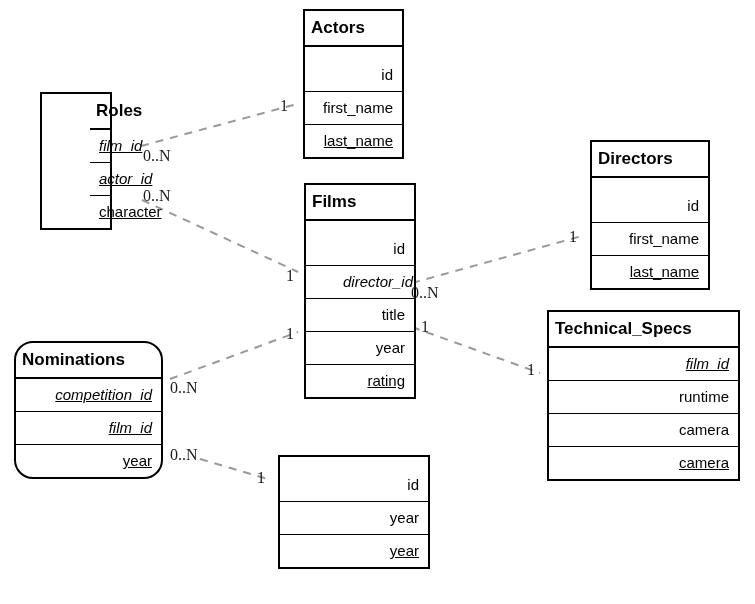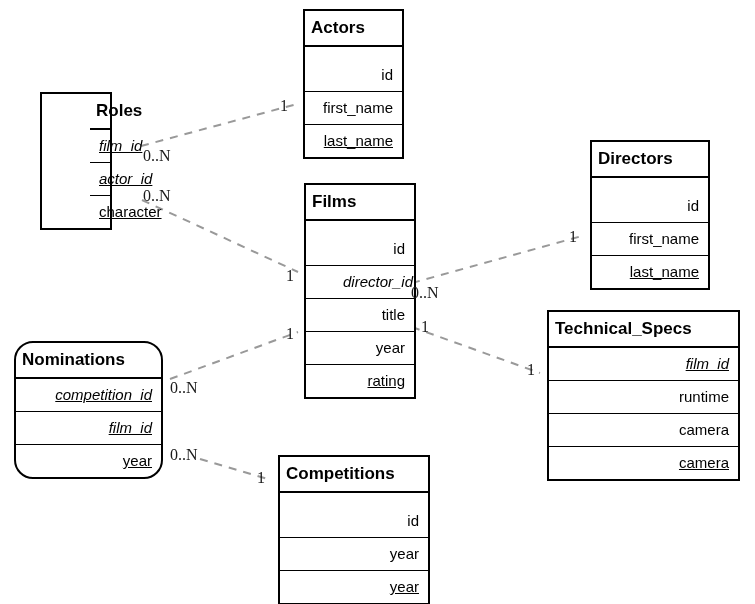--- a/index.html
+++ b/index.html
@@ -124,21 +124,20 @@
         <div class="attr">camera</div>
         <div class="attr">camera</div>
       </div>
       <div class="entity" style="left: 14px; top: 341px; width: 149px; border-radius: 19px;">
         <div class="entity-title">Nominations</div>
         <div class="attr pkfk">competition_id</div>
         <div class="attr pkfk">film_id</div>
         <div class="attr">year</div>
       </div>
       <div class="entity" style="left: 278px; top: 455px; width: 152px;">
-        <div class="entity-title">Competitions</div>
         <div class="attr pk">id</div>
         <div class="attr">year</div>
         <div class="attr">year</div>
       </div>
     </div>
   <div id="label-layer">
       <div class="card-label" style="left: 143px; top: 148px;">0..N</div>
       <div class="card-label" style="left: 280px; top: 98px;">1</div>
       <div class="card-label" style="left: 143px; top: 188px;">0..N</div>
       <div class="card-label" style="left: 286px; top: 268px;">1</div>

